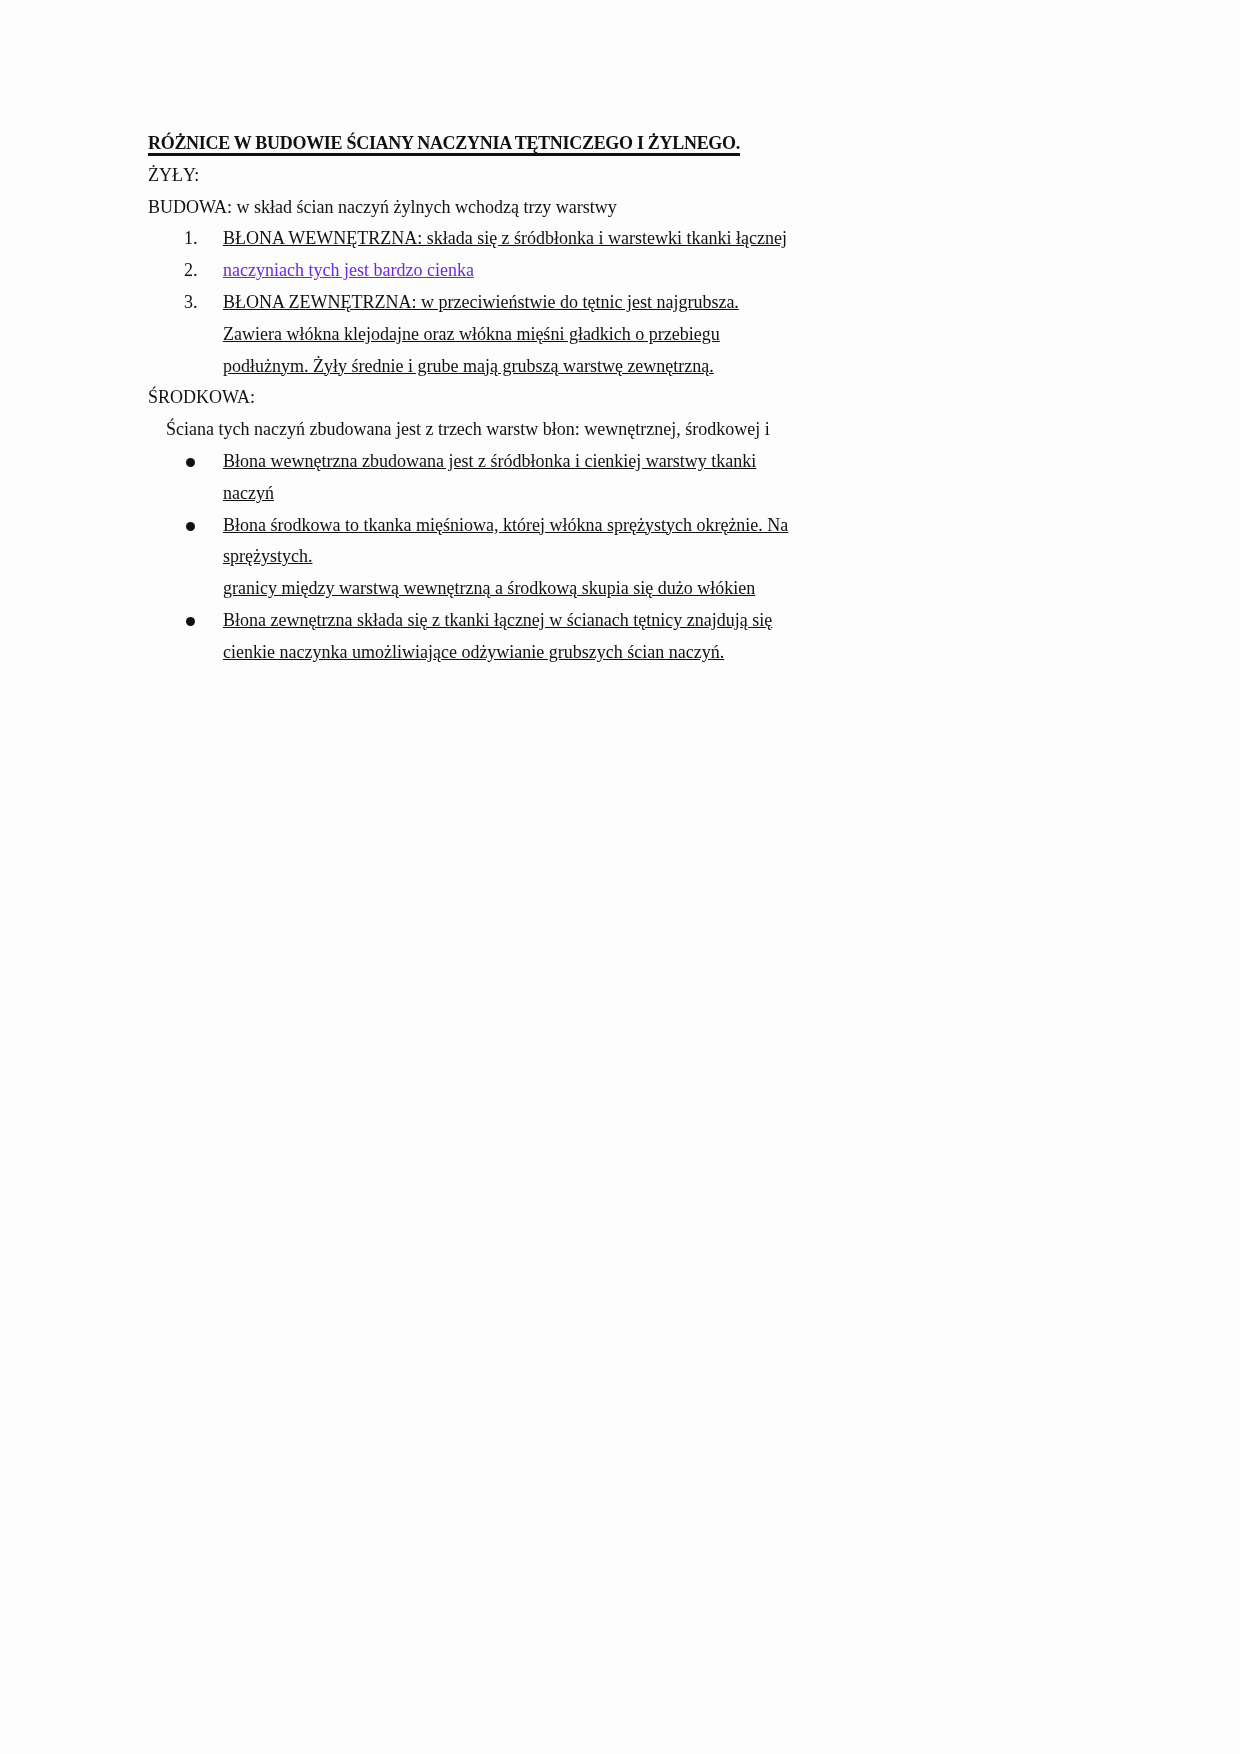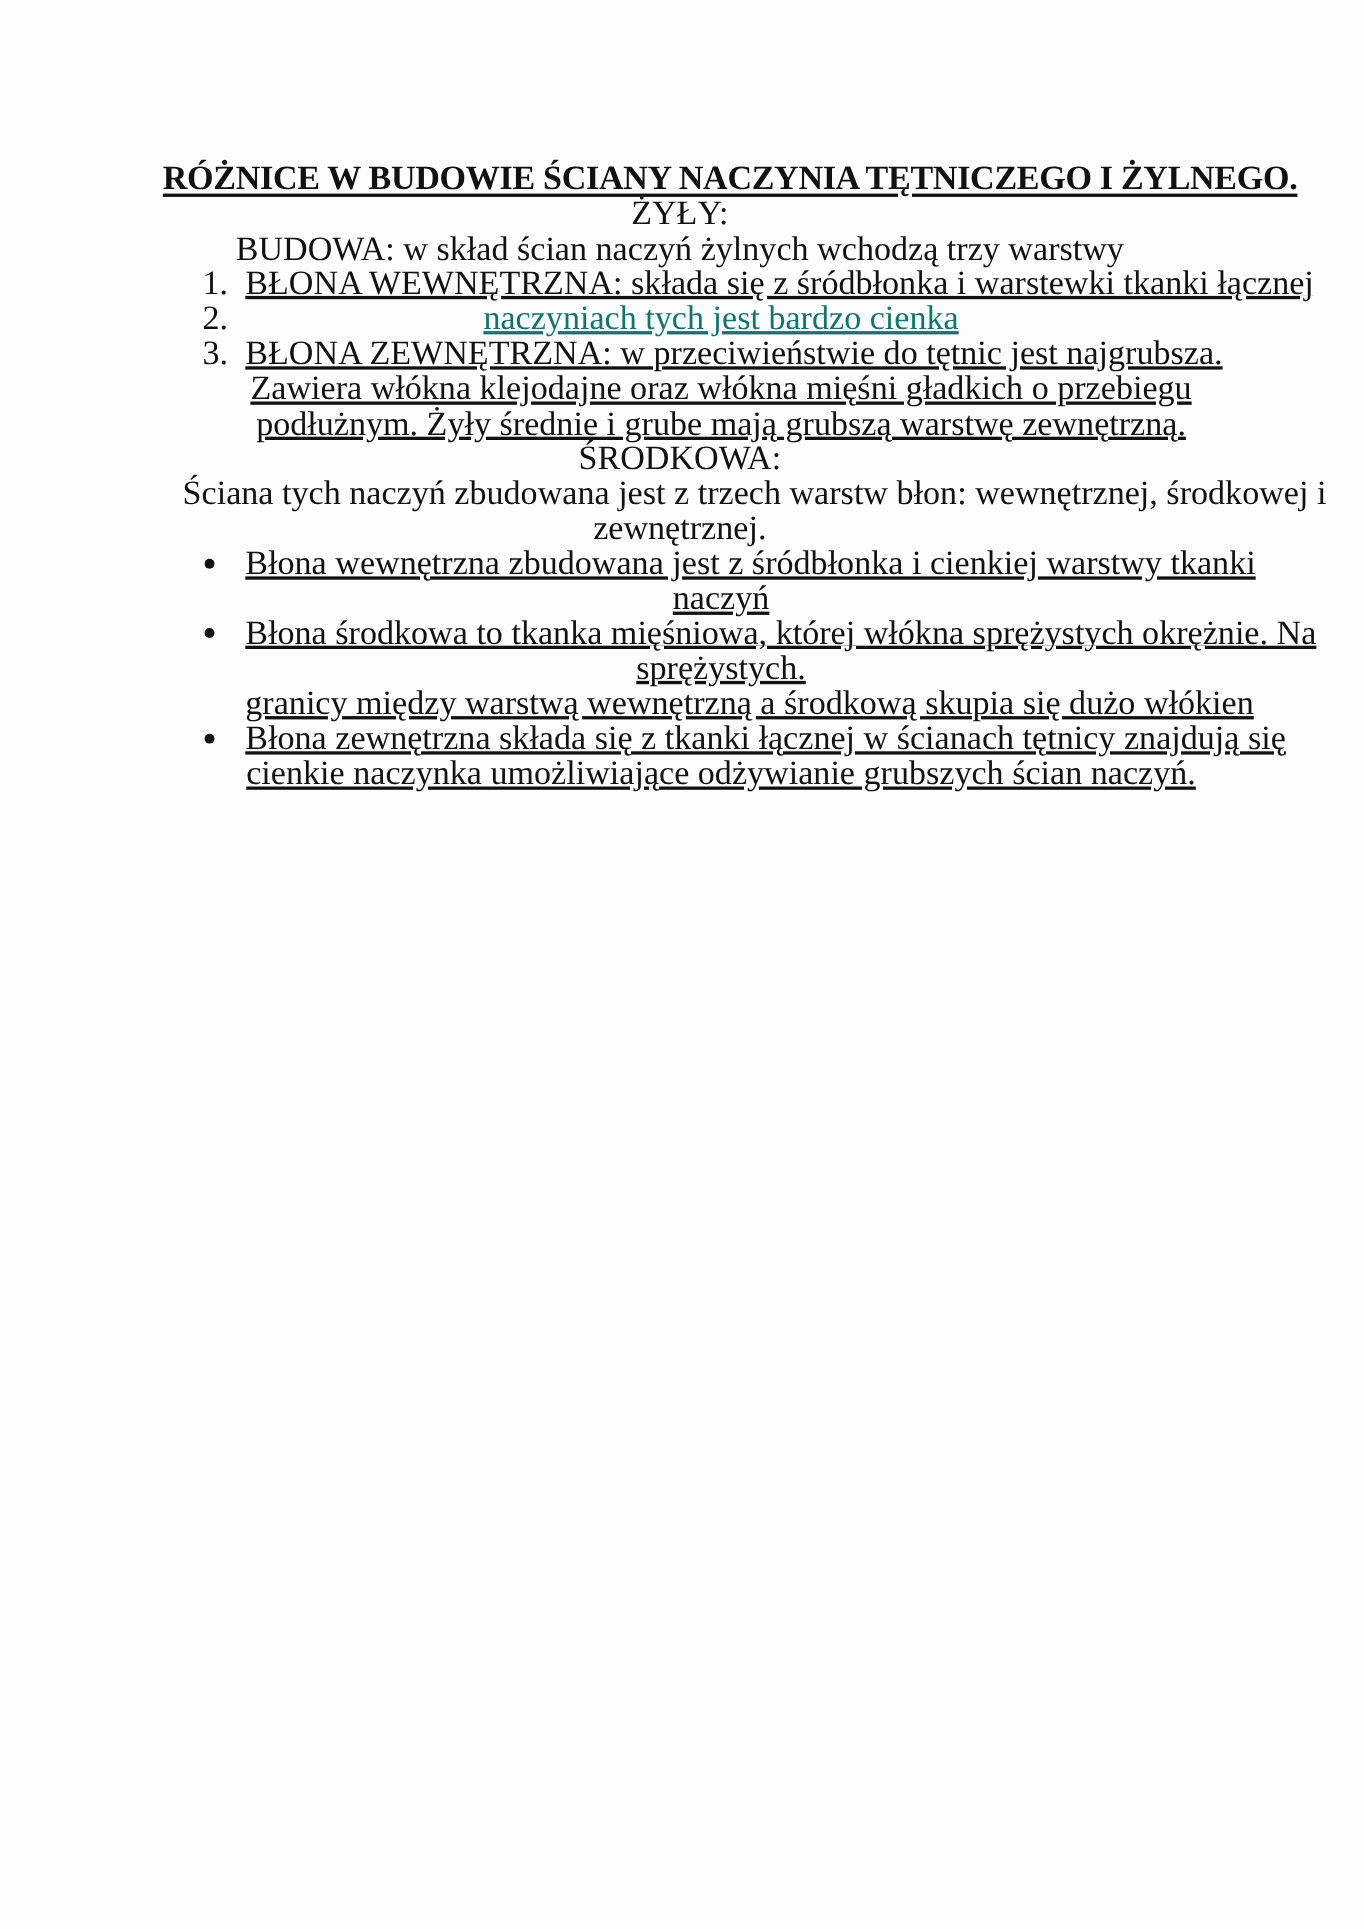--- a/index.html
+++ b/index.html
@@ -11,25 +11,24 @@
       width: 1240px;
       height: 1754px;
       position: relative;
       overflow: hidden;
       font-family: "Liberation Serif", "DejaVu Serif", serif;
       color: #111111;
     }
     .page {
       position: absolute;
       left: 148px;
-      top: 146px;
+      top: 128px;
       width: 940px;
-      font-size: 31px;
+      font-size: 18px;
       line-height: 31.8px;
-      text-align: center;
     }
     .title {
       font-weight: bold;
       text-decoration: underline;
       text-decoration-thickness: 3px;
       text-underline-offset: 4px;
       white-space: nowrap;
       letter-spacing: -0.3px;
     }
     .section-heading {
@@ -57,21 +56,21 @@
     .bullet-marker {
       position: absolute;
       left: 38px;
       top: 12px;
       width: 9px;
       height: 9px;
       border-radius: 50%;
       background: #111111;
     }
     .line { display: block; text-decoration: underline; }
-    .darker { font-weight: normal; color: #0f766e; }
+    .darker { font-weight: normal; color: #6d28d9; }
   </style>
 </head>
 <body>
 
 <div class="page">
 
   <div class="title">RÓŻNICE W BUDOWIE ŚCIANY NACZYNIA TĘTNICZEGO I ŻYLNEGO.</div>
 
   <div>
     <div><span class="section-heading">ŻYŁY:</span></div>
@@ -91,21 +90,20 @@
         <span class="line">BŁONA ZEWNĘTRZNA: w przeciwieństwie do tętnic jest najgrubsza.</span>
         <span class="line">Zawiera włókna klejodajne oraz włókna mięśni gładkich o przebiegu</span>
         <span class="line">podłużnym. Żyły średnie i grube mają grubszą warstwę zewnętrzną.</span>
       </li>
     </ol>
   </div>
 
   <div>
     <div><span class="section-heading">ŚRODKOWA:</span></div>
     <div class="para indent-para">Ściana tych naczyń zbudowana jest z trzech warstw błon: wewnętrznej, środkowej i</div>
-    <div class="para">zewnętrznej.</div>
 
     <ul class="list">
       <li class="list-item">
         <span class="bullet-marker"></span>
         <span class="line">Błona wewnętrzna zbudowana jest z śródbłonka i cienkiej warstwy tkanki</span>
         <span class="line">naczyń</span>
       </li>
       <li class="list-item">
         <span class="bullet-marker"></span>
         <span class="line">Błona środkowa to tkanka mięśniowa, której włókna sprężystych okrężnie. Na</span>

